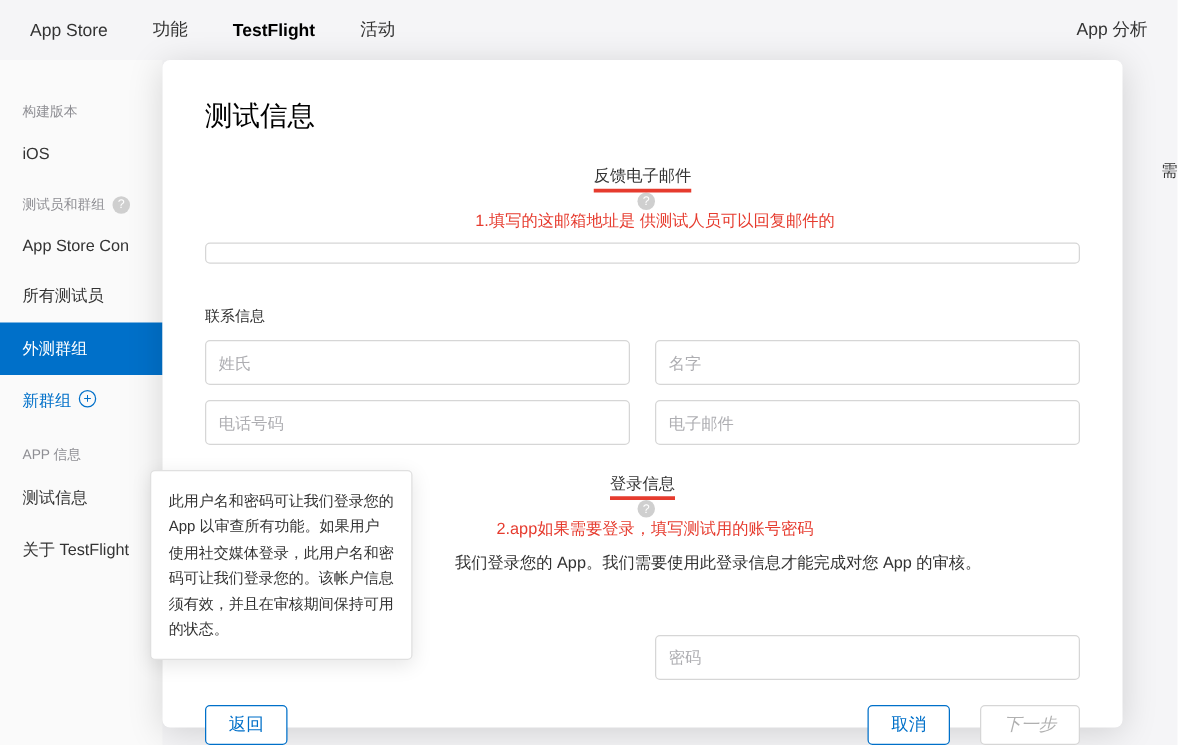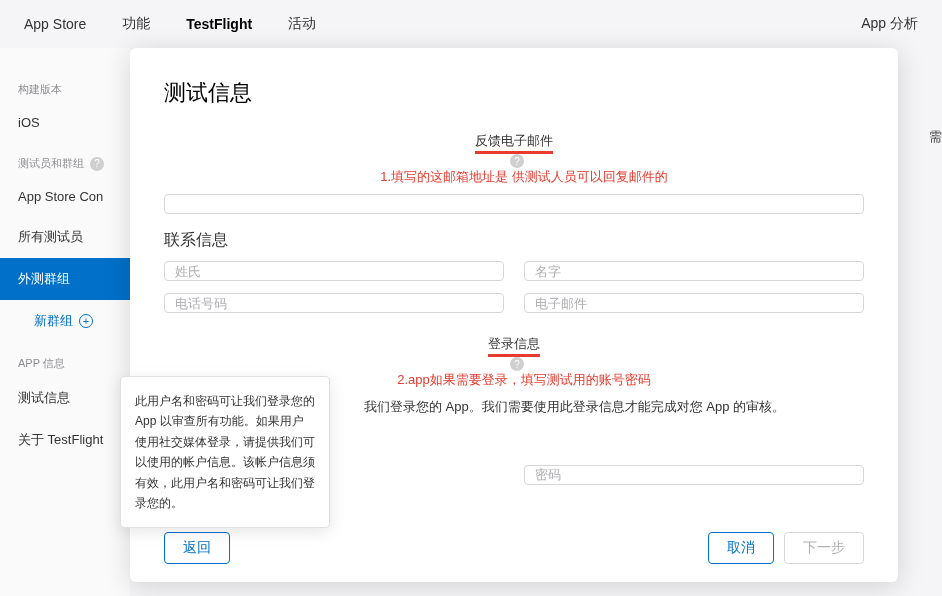--- a/index.html
+++ b/index.html
@@ -7,49 +7,49 @@
     
     .top-nav { height: 48px; display: flex; align-items: center; padding: 0 24px; background: #f5f5f7; font-size: 14px; color: #333; }
     .top-nav .nav-item { margin-right: 36px; cursor: pointer; }
     .top-nav .nav-item.active { font-weight: 600; color: #000; }
     .top-nav .spacer { flex: 1; }
     
     .sidebar { position: absolute; left: 0; top: 48px; width: 130px; height: calc(100% - 48px); background: #fafafa; padding: 20px 0; }
     .sidebar .section-label { display: flex; align-items: center; font-size: 11px; color: #8e8e93; padding: 14px 18px 6px; }
     .sidebar .sidebar-item { padding: 12px 18px; font-size: 13px; color: #333; cursor: pointer; white-space: nowrap; overflow: hidden; }
     .sidebar .sidebar-item.active { background: #0070c9; color: #fff; }
-    .sidebar .new-group { display: flex; align-items: center; padding: 12px 18px; font-size: 13px; color: #0070c9; cursor: pointer; margin-left: 16px; }
+    .sidebar .new-group { display: flex; align-items: flex-start; padding: 12px 18px; font-size: 13px; color: #0070c9; cursor: pointer; }
     .sidebar .new-group .plus-icon { margin-left: 6px; width: 14px; height: 14px; border: 1px solid #0070c9; border-radius: 50%; display: inline-flex; align-items: center; justify-content: center; font-size: 11px; line-height: 1; }
     
     .modal { position: absolute; left: 130px; top: 48px; right: 44px; bottom: 14px; background: #fff; border-radius: 6px; box-shadow: 0 4px 28px rgba(0,0,0,0.15); padding: 30px 34px 18px; display: flex; flex-direction: column; }
     .modal h1 { font-size: 22px; font-weight: 400; color: #000; margin-bottom: 24px; }
     
     .field-label-row { display: flex; align-items: center; margin-bottom: 8px; flex-direction: column; }
     .field-label { font-size: 13px; color: #333; position: relative; }
     .help-icon { display: inline-flex; align-items: center; justify-content: center; width: 14px; height: 14px; border-radius: 50%; background: #cfcfcf; color: #fff; font-size: 10px; margin-left: 6px; cursor: pointer; }
     .annotation-red { font-size: 13px; color: #e63b2e; margin-left: 20px; }
     .underline-red { border-bottom: 3px solid #e63b2e; padding-bottom: 1px; }
     
-    .text-input { width: 100%; height: 20px; border: 1px solid #d6d6d6; border-radius: 4px; padding: 0 10px; font-size: 13px; color: #333; background: #fff; }
+    .text-input { width: 100%; height: 36px; border: 1px solid #d6d6d6; border-radius: 4px; padding: 0 10px; font-size: 13px; color: #333; background: #fff; }
     .text-input::placeholder { color: #aeaeb2; }
     
-    .section-title { font-size: 16px; color: #333; margin: 16px 0 10px; }
+    .section-title { font-size: 12px; color: #333; margin: 34px 0 10px; }
     .row-two { display: flex; gap: 20px; }
     .row-two .text-input { flex: 1; }
     .row-two + .row-two { margin-top: 12px; }
     
     .login-desc { font-size: 13px; color: #333; margin-top: 6px; line-height: 1.5; }
     
     .tooltip { position: absolute; left: 120px; top: 376px; width: 210px; background: #fff; border: 1px solid #e0e0e0; border-radius: 4px; box-shadow: 0 4px 16px rgba(0,0,0,0.1); padding: 14px 14px; font-size: 12px; color: #333; line-height: 1.7; z-index: 100; }
     
     .modal-footer { display: flex; align-items: flex-start; margin-top: auto; padding-top: 20px; }
     .btn { height: 32px; padding: 0 18px; border: 1px solid #0070c9; border-radius: 4px; background: #fff; color: #0070c9; font-size: 14px; cursor: pointer; }
     .btn.disabled { border-color: #d6d6d6; color: #b0b0b0; cursor: default; }
     .modal-footer .spacer { flex: 1; }
-    .modal-footer .btn + .btn { margin-left: 10px; }
+    .modal-footer .btn + .btn { margin-left: 24px; font-style: italic; }
     
     .right-cropped { position: absolute; right: 0; top: 128px; font-size: 13px; color: #333; }
     
     .login-section { margin-top: 22px; }
     .login-row { margin-top: 48px; }
   </style>
 </head>
 <body>
 
 <div class="top-nav">
@@ -119,13 +119,13 @@
   </div>
 
   <div class="modal-footer">
     <button class="btn">返回</button>
     <span class="spacer"></span>
     <button class="btn">取消</button>
     <button class="btn disabled">下一步</button>
   </div>
 </div>
 
-<div class="tooltip">此用户名和密码可让我们登录您的 App 以审查所有功能。如果用户使用社交媒体登录，请提供我们可以使用的帐户信息。该帐户信息须有效，此用户名和密码可让我们登录您的。</div>
+<div class="tooltip">此用户名和密码可让我们登录您的 App 以审查所有功能。如果用户使用社交媒体登录，此用户名和密码可让我们登录您的。该帐户信息须有效，并且在审核期间保持可用的状态。</div>
 
 </body></html>

